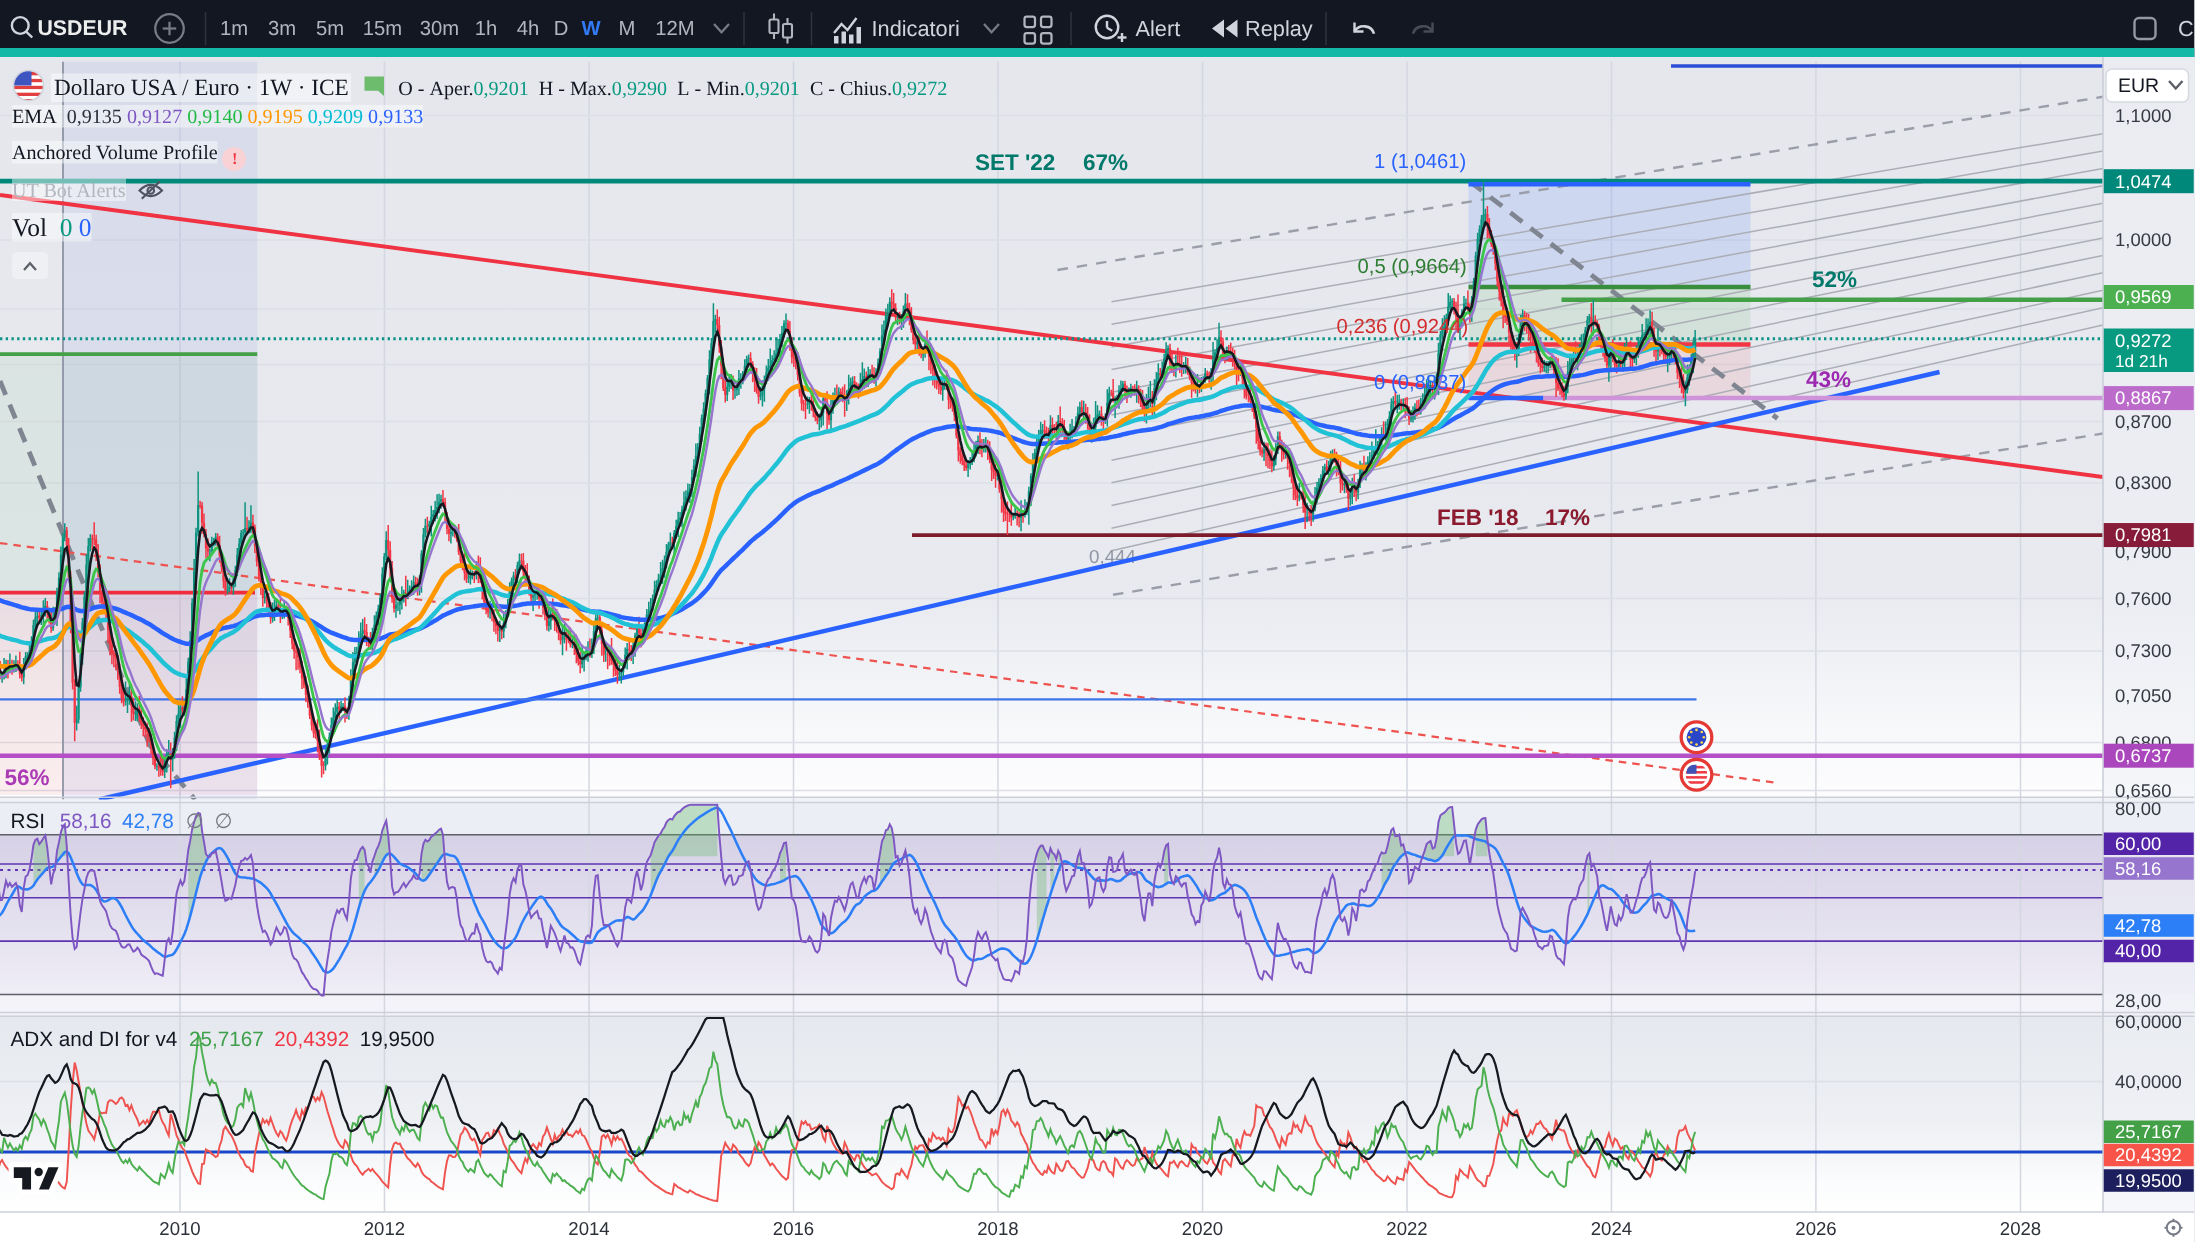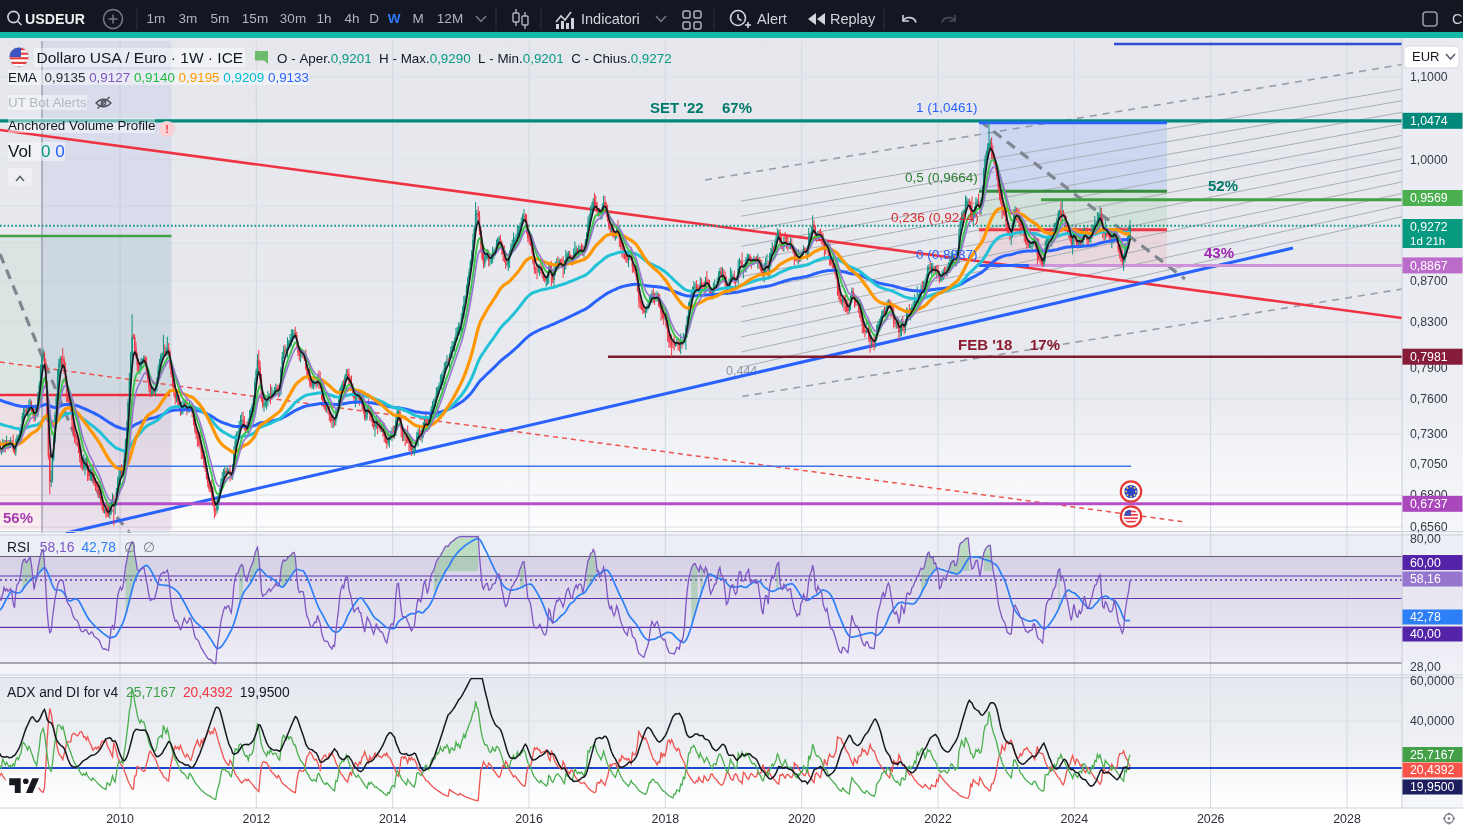--- a/index.html
+++ b/index.html
@@ -389,21 +389,21 @@
 </g>
 <g stroke="#474b55" stroke-width="1.7" fill="none">
 <path d="M955,21 a7,6.5 0 0 0 -13,1.5"></path>
         <path d="M955,15 v6 h-6" stroke-width="1.6"></path>
 </g>
 <rect x="1423" y="12" width="14" height="14" rx="3" fill="none" stroke="#9598a1" stroke-width="1.6"></rect>
 <text x="1452" y="24" fill="#d1d4dc" font-size="14.5">C</text>
 </svg>
 </div>
 
-<div style="position:absolute;left:8px;top:46px;width:700px;font-family:Liberation Sans, sans-serif;color:#131722">
+<div style="position:absolute;left:8px;top:46px;width:700px;font-family:Liberation Serif, serif;color:#131722">
 <div style="height:24px;line-height:22px;white-space:nowrap">
  <svg width="22" height="22" style="vertical-align:-5px">
   <clipPath id="fc">
           <circle cx="11" cy="11" r="10"></circle>
         </clipPath>
   <g clip-path="url(#fc)">
           <rect width="22" height="22" fill="#fff"></rect>
   <rect y="2" width="22" height="2.2" fill="#e24040"></rect>
           <rect y="6.6" width="22" height="2.2" fill="#e24040"></rect>
   <rect y="11.2" width="22" height="2.2" fill="#e24040"></rect>
@@ -413,27 +413,27 @@
         </g>
   <circle cx="11" cy="11" r="10" fill="none" stroke="#cfd3dc"></circle>
  </svg>
  <span style="font-size:15.5px;background:rgba(255,255,255,0.45);padding:1px 2px">Dollaro USA / Euro · 1W · ICE</span>
  <svg width="15" height="15" style="vertical-align:-2px;margin-left:4px">
         <path d="M1,1 h13 v13 l-4,-3.5 h-9 z" fill="#6dbb6d"></path>
       </svg>
  <span style="font-size:13.4px;margin-left:4px">O&nbsp;-&nbsp;Aper.<span style="color:#089981">0,9201</span>&nbsp; H&nbsp;-&nbsp;Max.<span style="color:#089981">0,9290</span>&nbsp; L&nbsp;-&nbsp;Min.<span style="color:#089981">0,9201</span>&nbsp; C&nbsp;-&nbsp;Chius.<span style="color:#089981">0,9272</span></span>
 </div>
 <div style="height:24px;font-size:13.4px;white-space:nowrap"><span style="background:rgba(255,255,255,0.45)">EMA&nbsp; <span style="color:#2a2e39">0,9135</span> <span style="color:#7e57c2">0,9127</span> <span style="color:#21ba45">0,9140</span> <span style="color:#ff9800">0,9195</span> <span style="color:#00bcd4">0,9209</span> <span style="color:#2962ff">0,9133</span></span></div>
+<div style="height:24px;font-size:13.4px"><span style="background:rgba(255,255,255,0.45)">Anchored Volume Profile</span> <span style="display:inline-block;width:16px;height:16px;border-radius:8px;background:#f8d2d4;color:#f23645;text-align:center;line-height:16px;font-size:11px;font-weight:bold;vertical-align:-3px">!</span></div>
 <div style="height:24px;font-size:13.4px;color:#b3b6bf"><span style="background:rgba(255,255,255,0.45)">UT Bot Alerts</span>
  <svg width="19" height="17" style="vertical-align:-4px;margin-left:4px">
         <g stroke="#4f5360" stroke-width="1.4" fill="none">
           <path d="M2,9 q7.5,-7.5 15,0 q-7.5,7.5 -15,0 z"></path>
           <circle cx="9.5" cy="9" r="2.2"></circle>
           <line x1="3.5" y1="14.5" x2="15.5" y2="3"></line>
         </g>
       </svg></div>
-<div style="height:24px;font-size:13.4px"><span style="background:rgba(255,255,255,0.45)">Anchored Volume Profile</span> <span style="display:inline-block;width:16px;height:16px;border-radius:8px;background:#f8d2d4;color:#f23645;text-align:center;line-height:16px;font-size:11px;font-weight:bold;vertical-align:-3px">!</span></div>
 <div style="height:24px;font-size:17px"><span style="background:rgba(255,255,255,0.45)">Vol &nbsp;<span style="color:#089981">0</span>&nbsp;<span style="color:#2962ff">0</span></span></div>
 <div style="width:24px;height:18px;background:rgba(240,241,245,0.85);border-radius:3px;text-align:center;margin-top:2px">
  <svg width="10" height="7">
         <path d="M1,6 l4,-4.5 l4,4.5" stroke="#5d6069" stroke-width="1.5" fill="none"></path>
       </svg></div>
 </div>
 
 </body></html>

